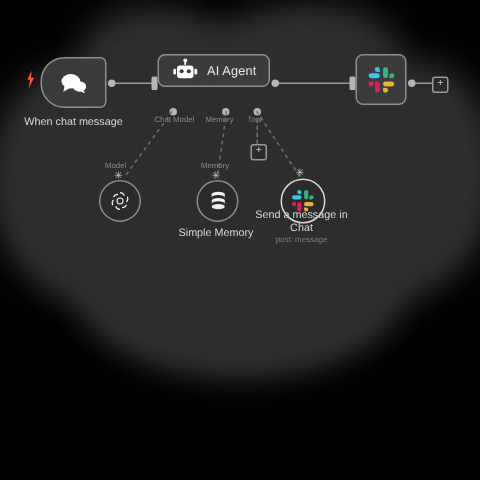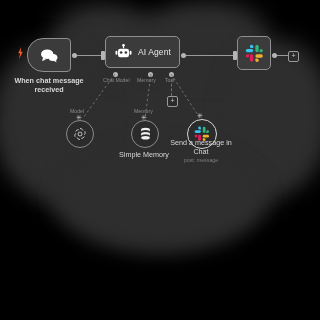--- a/index.html
+++ b/index.html
@@ -19,21 +19,21 @@
   
   .wire{position:absolute;background:#9a9a9a;height:1px;}
   .port{position:absolute;width:5px;height:5px;border-radius:50%;background:#b5b5b5;}
   .inport{position:absolute;width:4px;height:9px;background:#b5b5b5;border-radius:1px;}
 
   
   .node{position:absolute;background:#3b3b3b;border:1px solid #8f8f8f;
         box-sizing:border-box;display:flex;align-items:center;}
   .trigger{left:27px;top:38px;width:44px;height:34px;
            border-radius:16px 4px 4px 16px;justify-content:center;}
-  .agent{left:105px;top:36px;width:75px;height:32px;border-radius:5px;
+  .agent{left:105px;top:36px;width:75px;height:22px;border-radius:5px;
          padding-left:9px;gap:6px;}
   .agent .ttl{color:#e9e9e9;font-size:8.5px;letter-spacing:.1px;white-space:nowrap;}
   .slack-node{left:237px;top:36px;width:34px;height:34px;border-radius:5px;
               justify-content:center;}
 
   
   .cap{position:absolute;text-align:center;color:#d8d8d8;font-size:7.2px;
        line-height:9px;white-space:nowrap;}
   .sub{color:#7d7d7d;font-size:5.3px;line-height:8px;white-space:nowrap;}
 
@@ -84,23 +84,22 @@
   <div class="node trigger">
     <span>
       <svg width="20" height="15" viewBox="0 0 20 15">
         <ellipse cx="8.2" cy="6.2" rx="6.2" ry="4.8" fill="#fff"></ellipse>
         <path d="M4 9.6 L3.2 13.2 L7.4 10.9 Z" fill="#fff"></path>
         <ellipse cx="14" cy="9.6" rx="4.4" ry="3.5" fill="#fff"></ellipse>
         <path d="M16.6 11.8 L17.6 14.2 L14.4 12.8 Z" fill="#fff"></path>
       </svg>
     </span>
   </div>
-  <div class="cap" style="left:4px;top:76px;width:90px;font-weight:bold;">
+  <div class="cap" style="left:4px;top:76px;width:90px;">
     <div>When chat message</div>
-    <div>received</div>
   </div>
 
   <div class="node agent">
     <span>
       <svg width="17" height="17" viewBox="0 0 20 20">
         <rect x="3.5" y="5.5" width="13" height="10" rx="2.6" fill="#fff"></rect>
         <rect x="9.3" y="1.6" width="1.4" height="3.4" fill="#fff"></rect>
         <circle cx="10" cy="1.4" r="1.5" fill="#fff"></circle>
         <rect x="0.6" y="8" width="2.2" height="4.6" rx="1.1" fill="#fff"></rect>
         <rect x="17.2" y="8" width="2.2" height="4.6" rx="1.1" fill="#fff"></rect>

